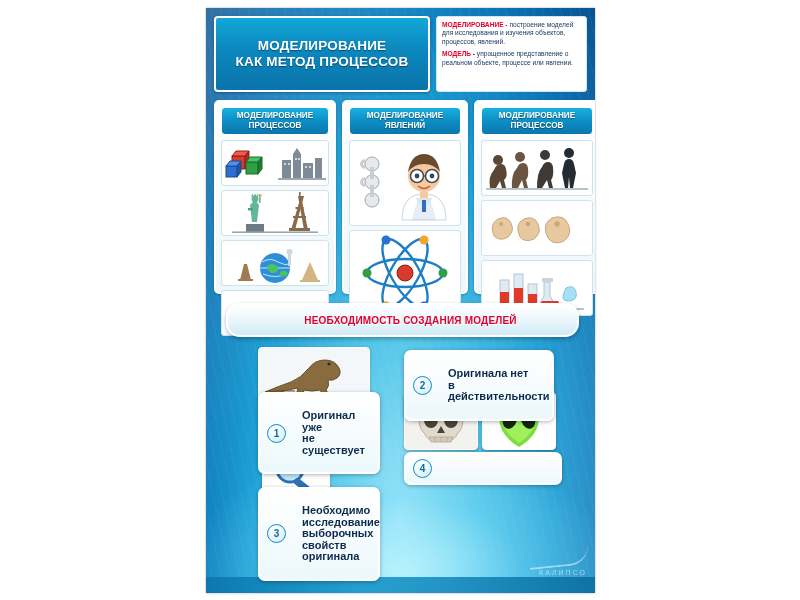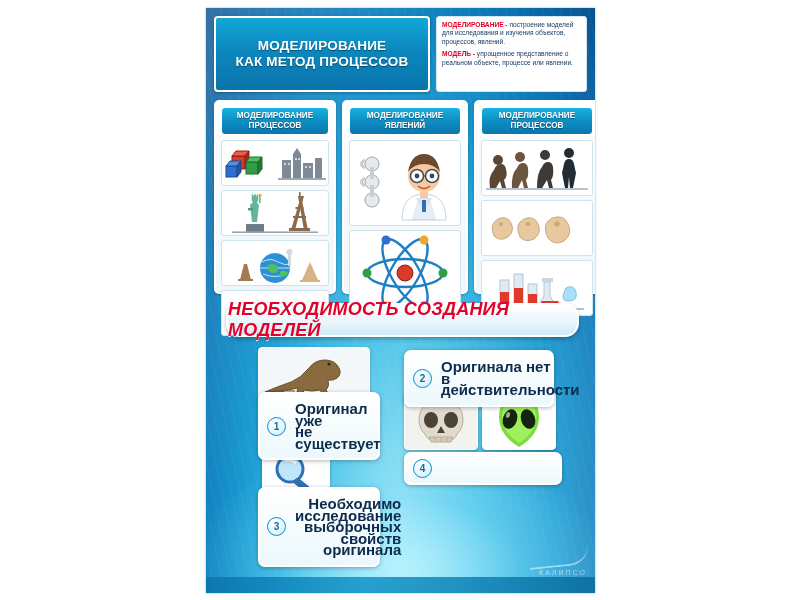--- a/index.html
+++ b/index.html
@@ -173,25 +173,25 @@
     background: linear-gradient(180deg, #ffffff 0%, #e9f6fb 55%, #cfeaf5 100%);
     border: 2px solid #ffffff;
     border-radius: 14px;
     box-shadow: 0 2px 4px rgba(0,0,0,.3);
     display: flex;
     align-items: center;
     justify-content: center;
   }
   .need-banner span {
     color: #e4002b;
-    font-size: 18px;
+    font-size: 10px;
     font-weight: bold;
-    font-style: italic;
     letter-spacing: .2px;
     text-shadow: 0 1px 0 rgba(255,255,255,.9);
+    margin-left: 16px;
   }
 
   
   .reason {
     position: absolute;
     background: linear-gradient(180deg, #ffffff 0%, #ecf8fc 100%);
     border: 2px solid #ffffff;
     border-radius: 7px;
     box-shadow: 0 1px 4px rgba(0,0,0,.3);
     box-sizing: border-box;
@@ -207,32 +207,32 @@
     border: 1.4px solid #0d8ec4;
     background: radial-gradient(circle at 35% 30%, #ffffff 0%, #dff2fa 70%, #bfe5f4 100%);
     color: #0a6ea3;
     font-size: 10px;
     font-weight: bold;
     display: flex;
     align-items: center;
     justify-content: center;
   }
   .reason p {
-    margin: 4px;
+    margin: 11px;
     color: #0d2b4c;
-    font-size: 15px;
+    font-size: 11px;
     line-height: 11.6px;
     font-weight: bold;
   }
 
   #reason1 { left: 258px; top: 392px; width: 122px; }
   #reason2 { left: 404px; top: 350px; width: 150px; }
   #reason3 { left: 258px; top: 487px; width: 122px; flex-direction: row; }
   #reason4 { left: 404px; top: 452px; width: 158px; }
-  #reason3 p { text-align: right; }
+  #reason3 p { text-align: left; }
 
   
   .float-pic {
     position: absolute;
     background: #ffffff;
     border: 1.5px solid #ffffff;
     border-radius: 4px;
     box-shadow: 0 1px 3px rgba(0,0,0,.28);
     overflow: hidden;
   }

